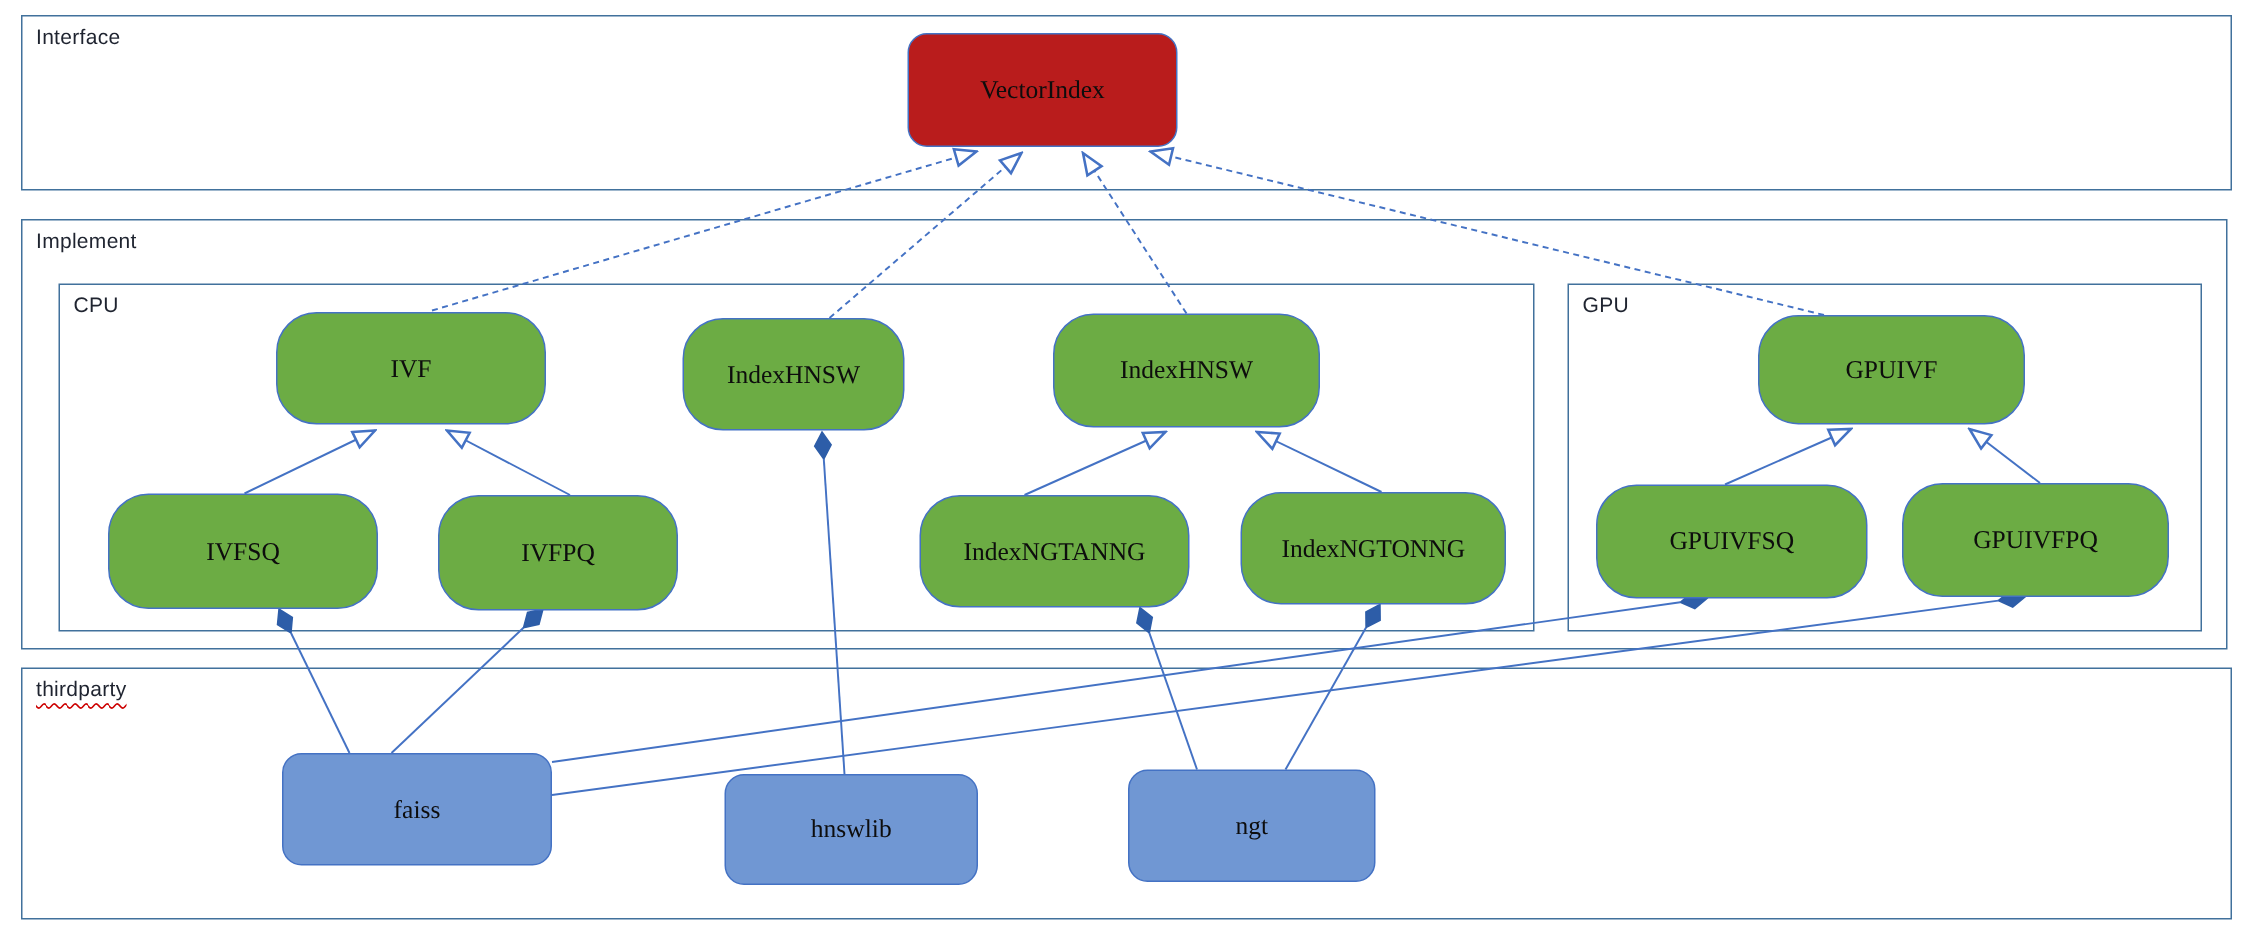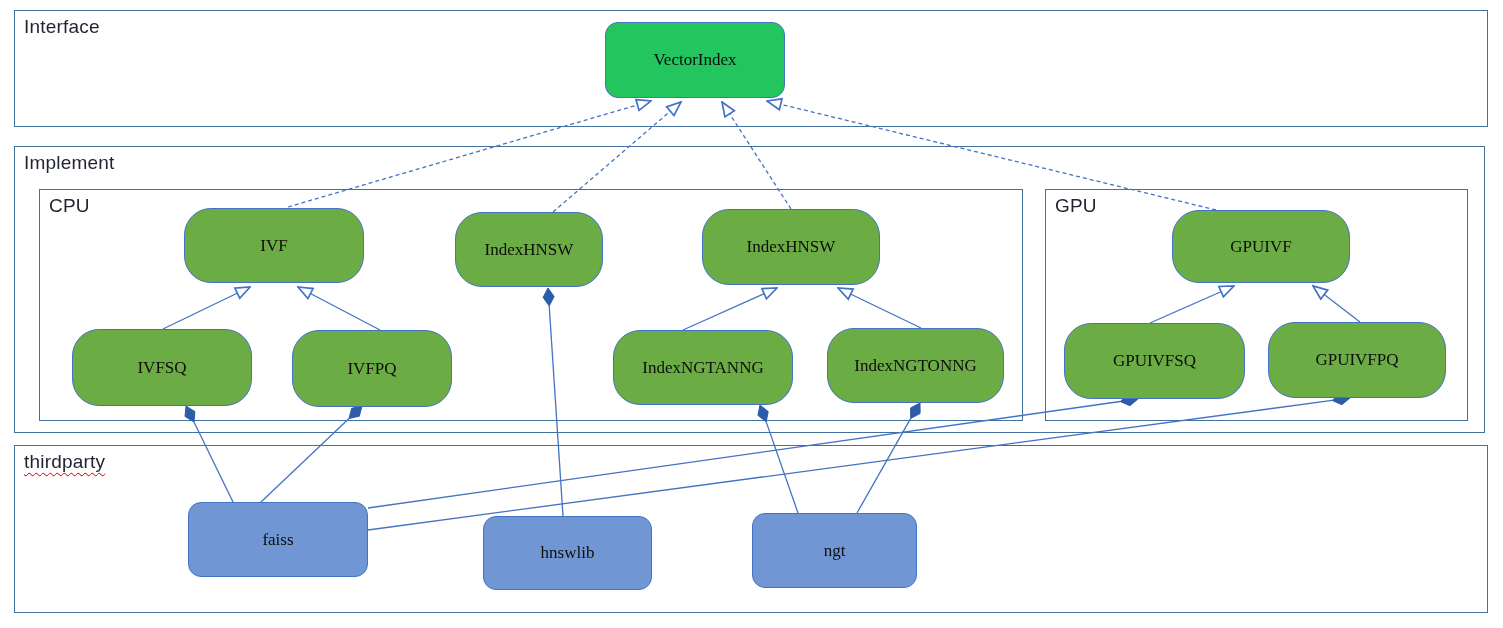--- a/index.html
+++ b/index.html
@@ -6,21 +6,21 @@
   .canvas{
     position:relative;width:1503px;height:628px;background:#fff;
     font-family:"Liberation Sans",sans-serif;overflow:hidden;
   }
   
   .frame{
     position:absolute;border:1.5px solid #41719c;background:transparent;
     box-sizing:border-box;z-index:1;
   }
   .flabel{
-    position:absolute;left:9px;top:5px;font-size:19px;color:#1f2430;
+    position:absolute;left:9px;top:5px;font-size:14px;color:#1f2430;
     letter-spacing:0.2px;white-space:nowrap;
   }
   .flabel.squiggle{
     text-decoration:underline wavy #cc0000;
     text-decoration-thickness:1px;text-underline-offset:4px;
   }
   
   .edges{position:absolute;left:0;top:0;z-index:2;pointer-events:none;}
   .conn{stroke:#4472c4;stroke-width:1.3;fill:none;}
   .dash{stroke-dasharray:4 3;}
@@ -28,21 +28,21 @@
   
   .node{
     position:absolute;box-sizing:border-box;border:1.6px solid #4472c4;
     border-radius:13px;display:flex;align-items:center;justify-content:center;
     z-index:3;
   }
   .nlabel{
     font-family:"Liberation Serif",serif;font-size:17px;color:#0d0d0d;
     white-space:nowrap;
   }
-  .pink{background:#22c55e;}
+  .pink{background:#b91c1c;}
   .green{background:#6cac44;border-radius:27px;}
   .blue{background:#7097d3;}
 </style>
 </head>
 <body>
 
 <div class="canvas">
 
   <div class="frame" style="left:14px;top:10px;width:1474px;height:117px">
     <span class="flabel">Interface</span>

